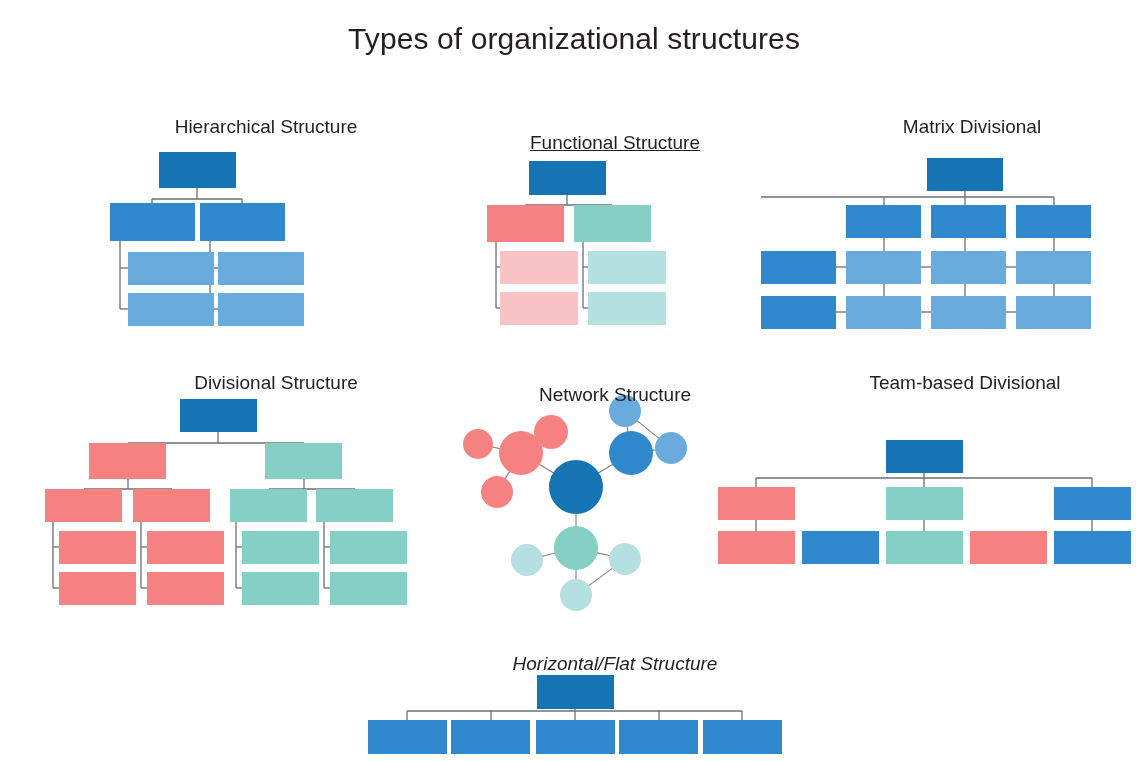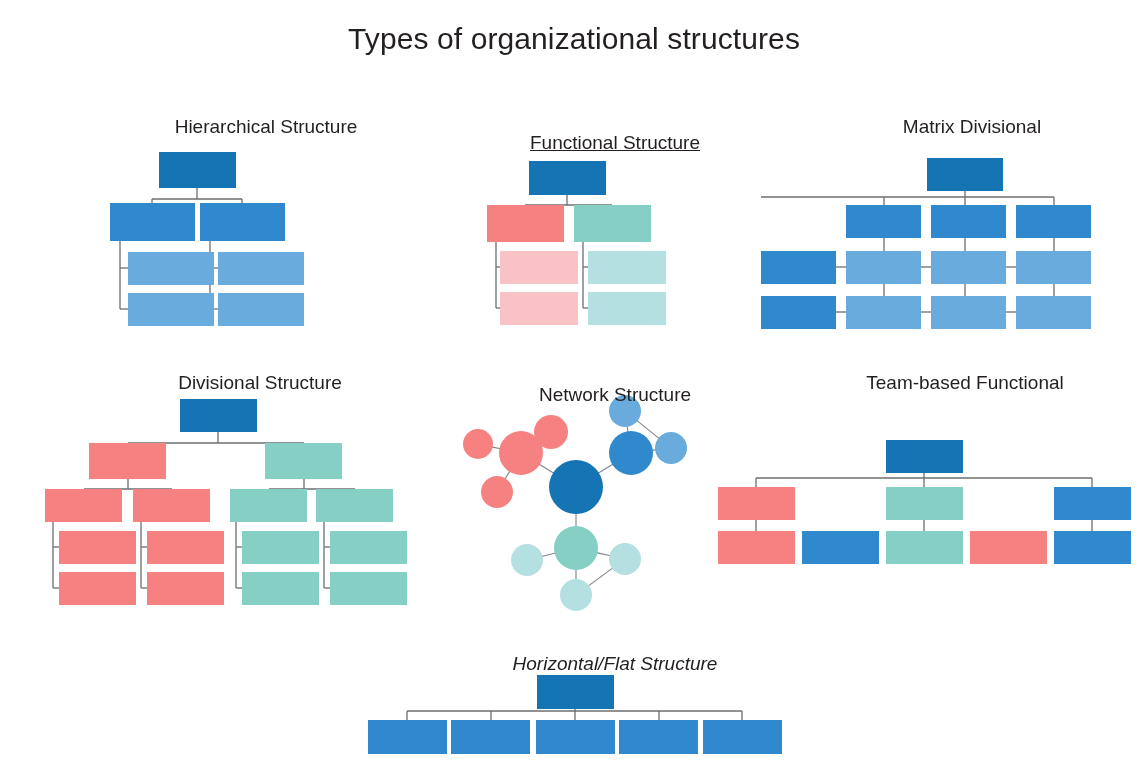--- a/index.html
+++ b/index.html
@@ -207,17 +207,17 @@
       <rect x="536" y="720" width="79" height="34" fill="#3089cd"></rect>
       <rect x="619" y="720" width="79" height="34" fill="#3089cd"></rect>
       <rect x="703" y="720" width="79" height="34" fill="#3089cd"></rect>
     </g>
   </svg>
 
 <div id="labels">
     <div class="chart-title" style="left: 226px; top: 116px;">Hierarchical Structure</div>
     <div class="chart-title" style="left: 575px; top: 132px; text-decoration: underline;">Functional Structure</div>
     <div class="chart-title" style="left: 932px; top: 116px;">Matrix Divisional</div>
-    <div class="chart-title" style="left: 220px; top: 372px;">Divisional Structure</div>
+    <div class="chart-title" style="left: 236px; top: 372px;">Divisional Structure</div>
     <div class="chart-title" style="left: 575px; top: 384px;">Network Structure</div>
-    <div class="chart-title" style="left: 925px; top: 372px;">Team-based Functional</div>
+    <div class="chart-title" style="left: 925px; top: 372px;">Team-based Divisional</div>
     <div class="chart-title" style="left: 575px; top: 653px; font-style: italic;">Horizontal/Flat Structure</div>
   </div>
 
 </body></html>

